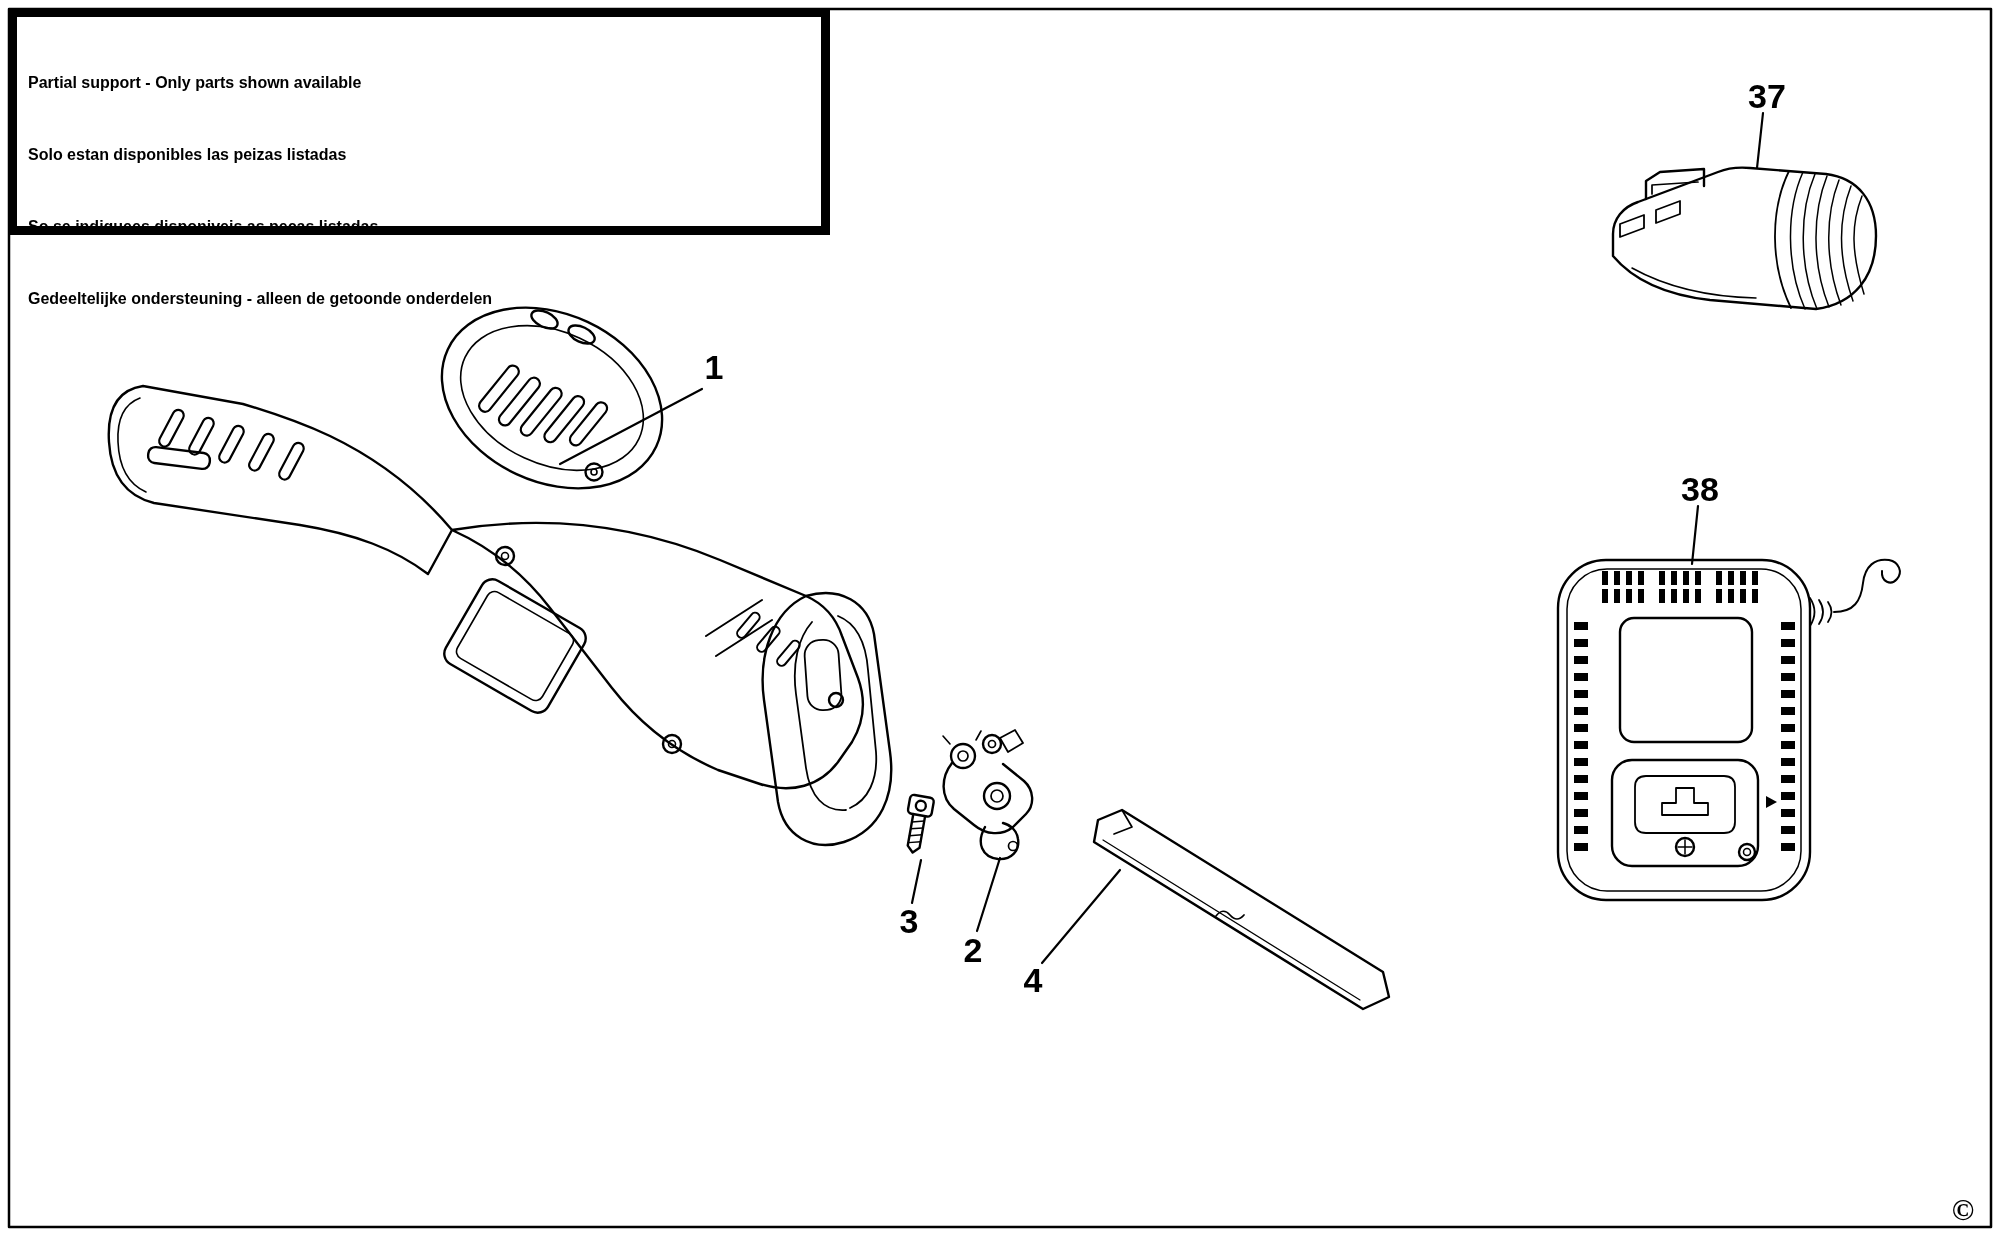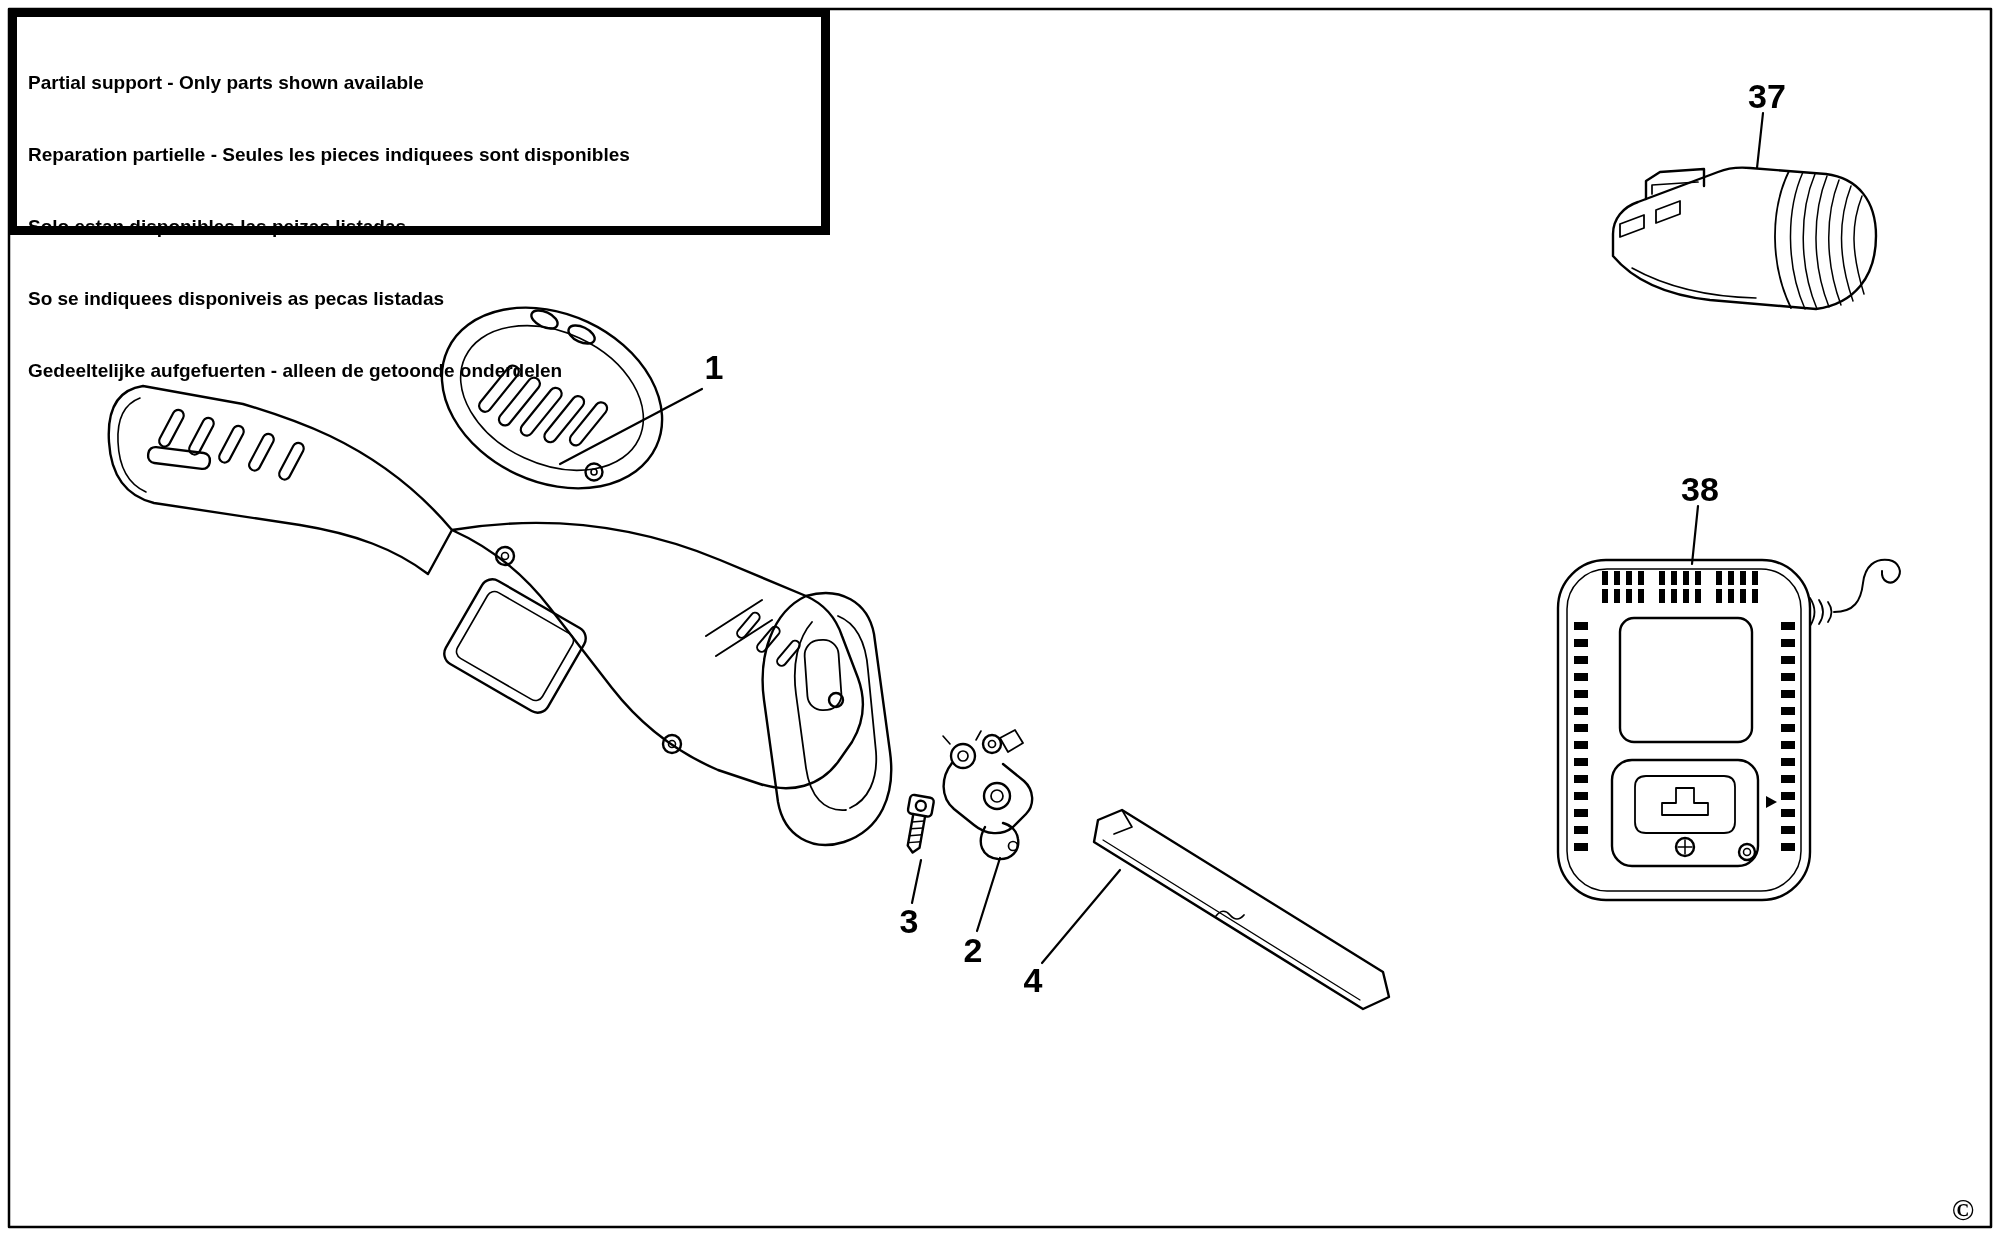--- a/index.html
+++ b/index.html
@@ -13,21 +13,21 @@
     overflow:hidden;
   }
   .art { position:absolute; left:0; top:0; }
   .notice {
     position:absolute; left:8px; top:8px;
     width:822px; height:227px;
     border:9px solid #000;
     background:#fff;
     padding:6px 8px 4px 11px;
     font-weight:bold;
-    font-size:19px;
+    font-size:16px;
     line-height:24px;
     white-space:pre;
   }
   .part-label {
     position:absolute;
     transform:translate(-50%,-50%);
     font-weight:bold;
     font-size:34px;
     line-height:1;
   }
@@ -188,24 +188,23 @@
         <g>
           <path d="M1810,598 q9,14 0,28 M1819,600 q8,12 0,24 M1828,602 q7,10 0,20" stroke-width="1.8"></path>
           <path d="M1834,612 C1854,612 1861,601 1863,583 C1865,566 1875,558 1889,560 C1899,562 1903,572 1897,579 C1891,586 1881,582 1882,571" stroke-width="2"></path>
         </g>
       </g>
     </g>
   </svg>
 
   <div class="notice">
     <div>Partial support - Only parts shown available</div>
-    <div>Reparation partielle - Seules les pieces indiquees sont disponibles</div>
     <div>Solo estan disponibles las peizas listadas</div>
     <div>So se indiquees disponiveis as pecas listadas</div>
-    <div>Gedeeltelijke aufgefuerten - alleen de getoonde onderdelen</div>
+    <div>Gedeeltelijke ondersteuning - alleen de getoonde onderdelen</div>
   </div>
 
   <div class="part-label" style="left:714px; top:367px;">1</div>
   <div class="part-label" style="left:973px; top:950px;">2</div>
   <div class="part-label" style="left:909px; top:921px;">3</div>
   <div class="part-label" style="left:1033px; top:980px;">4</div>
   <div class="part-label" style="left:1767px; top:96px;">37</div>
   <div class="part-label" style="left:1700px; top:489px;">38</div>
 
   <div class="copyright" style="left:1963px; top:1210px;">©</div>

